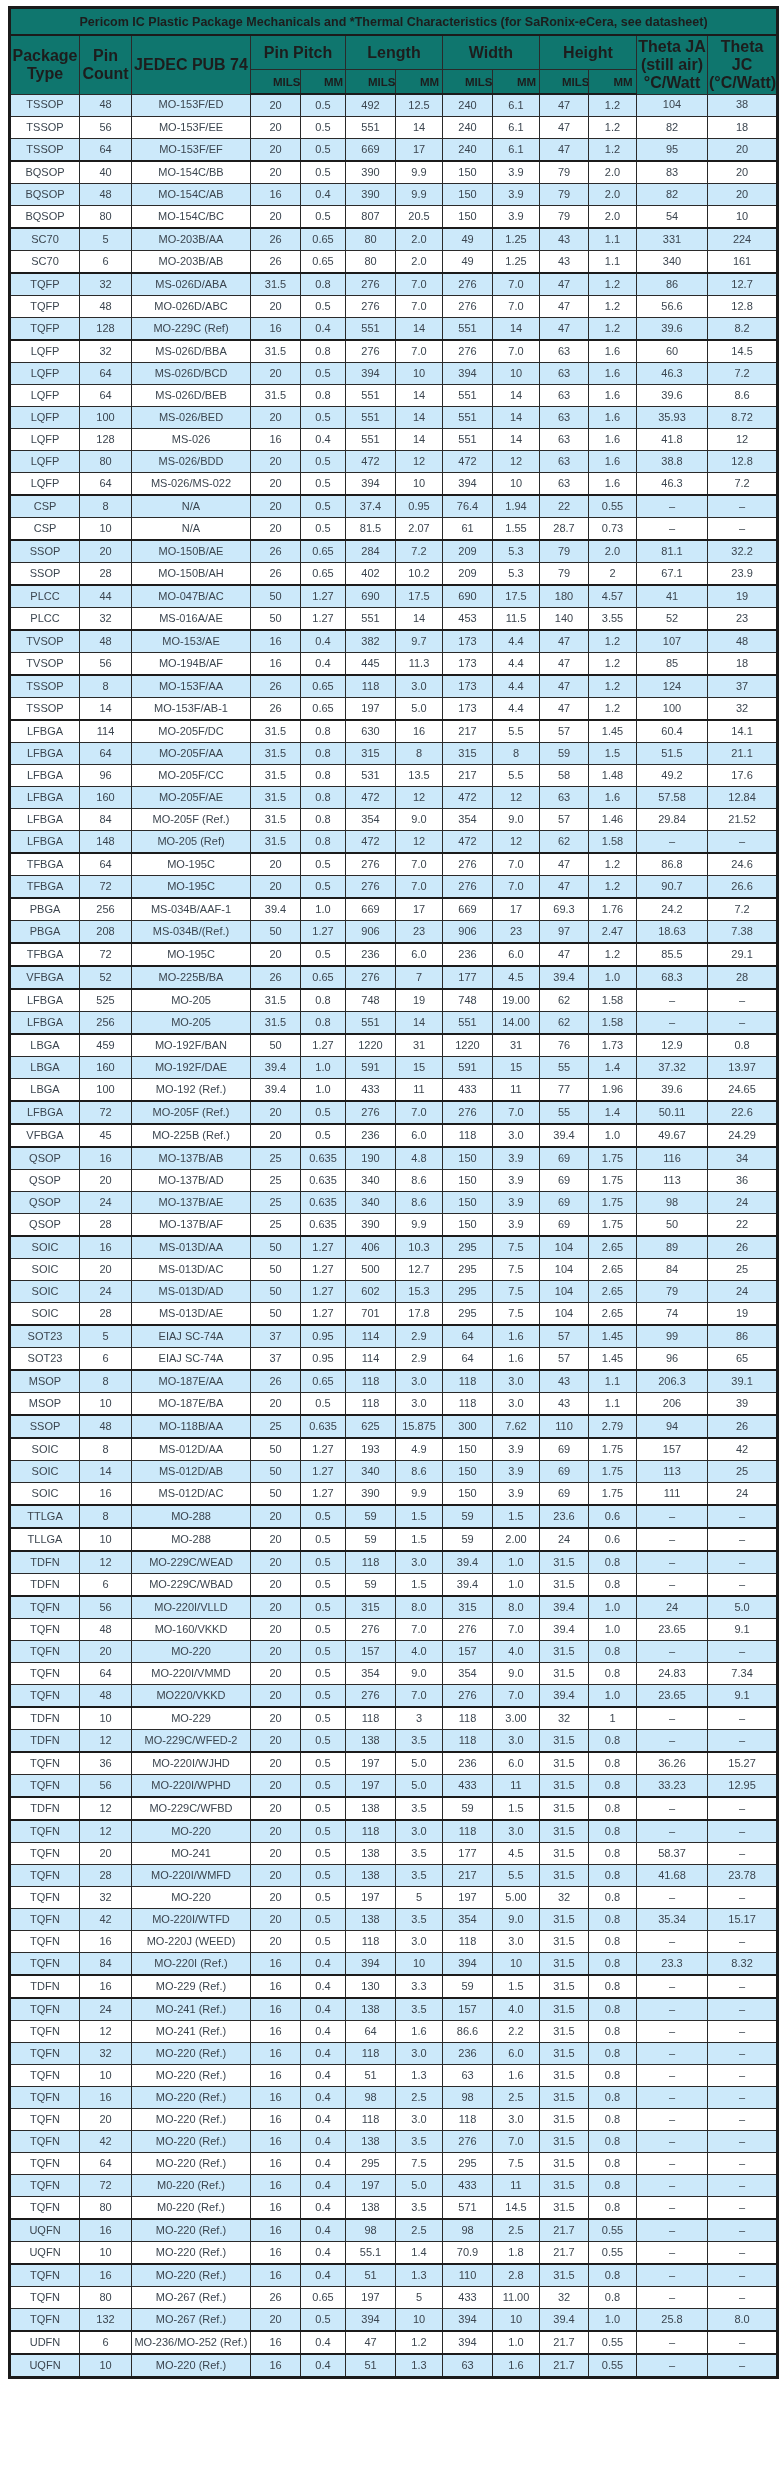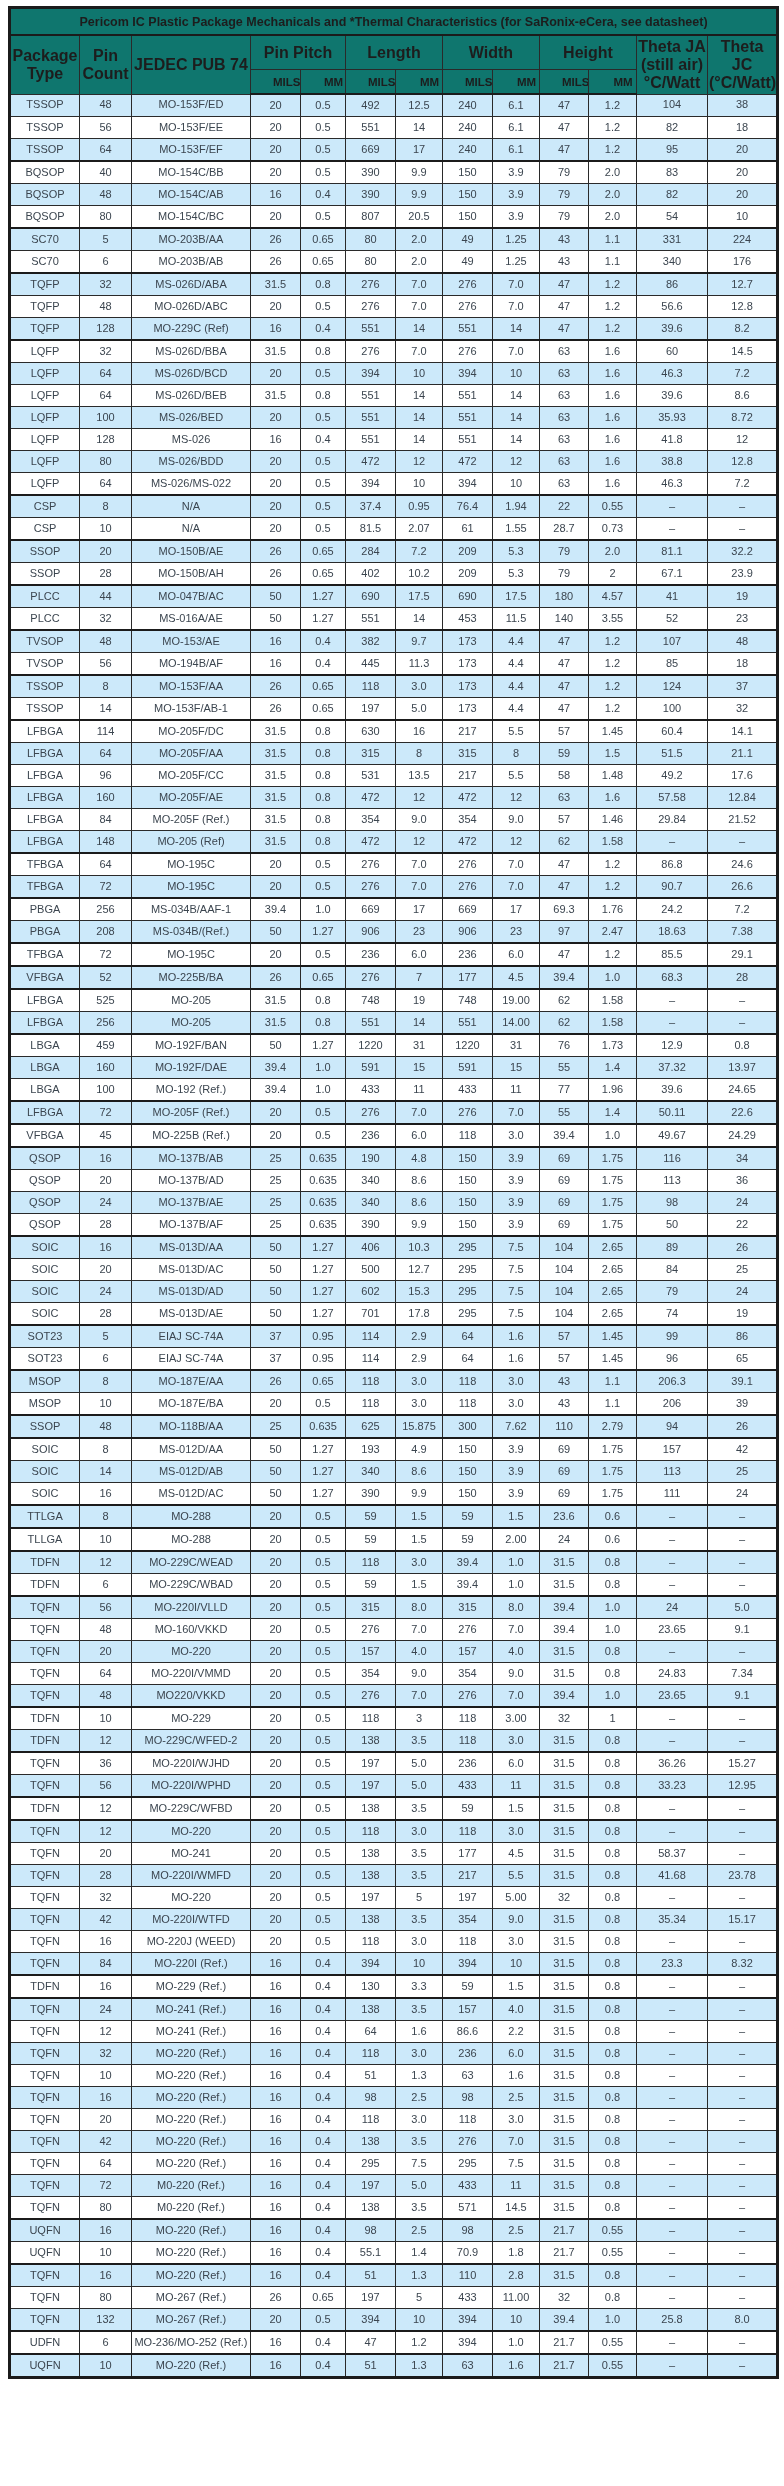--- a/index.html
+++ b/index.html
@@ -181,21 +181,21 @@
           <td>MO-203B/AB</td>
           <td>26</td>
           <td>0.65</td>
           <td>80</td>
           <td>2.0</td>
           <td>49</td>
           <td>1.25</td>
           <td>43</td>
           <td>1.1</td>
           <td>340</td>
-          <td>176</td>
+          <td>161</td>
         </tr>
         <tr class="shaded group-start">
           <td>TQFP</td>
           <td>32</td>
           <td>MS-026D/ABA</td>
           <td>31.5</td>
           <td>0.8</td>
           <td>276</td>
           <td>7.0</td>
           <td>276</td>

